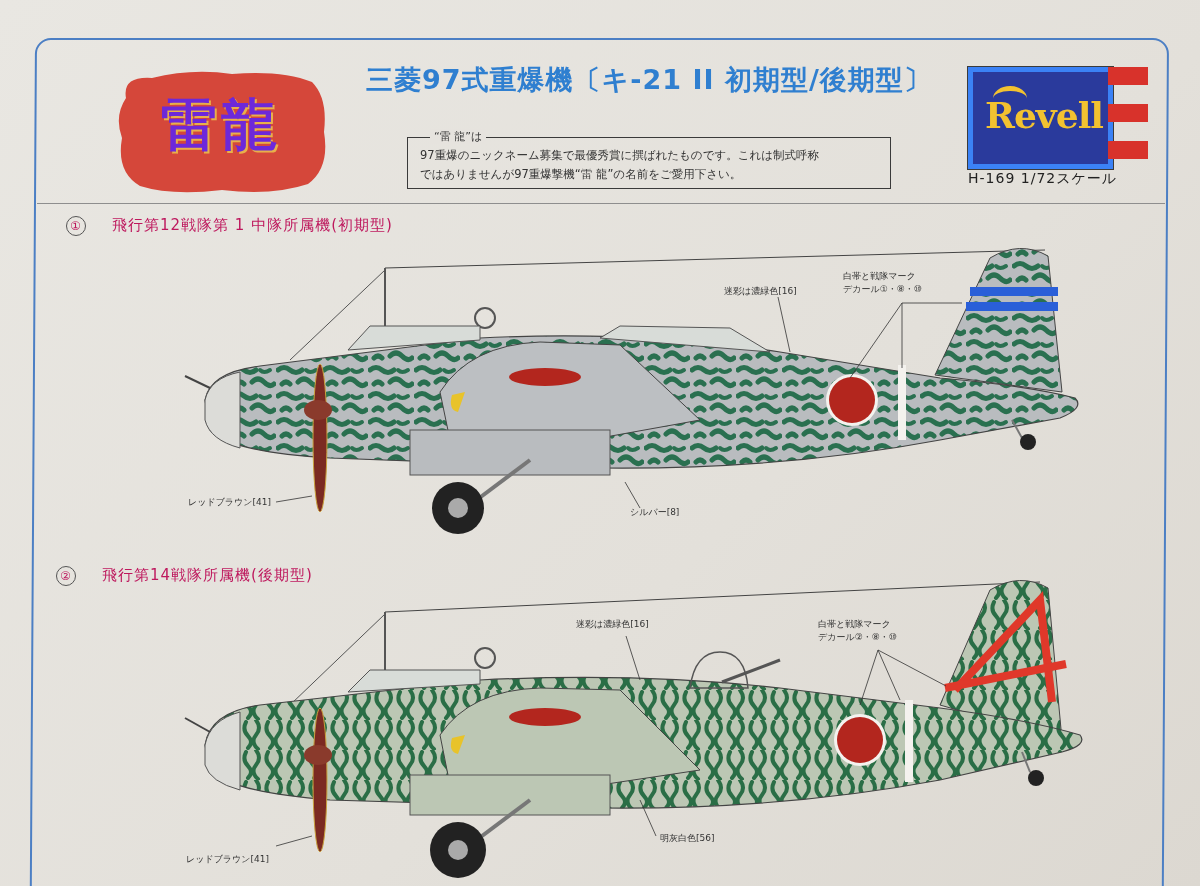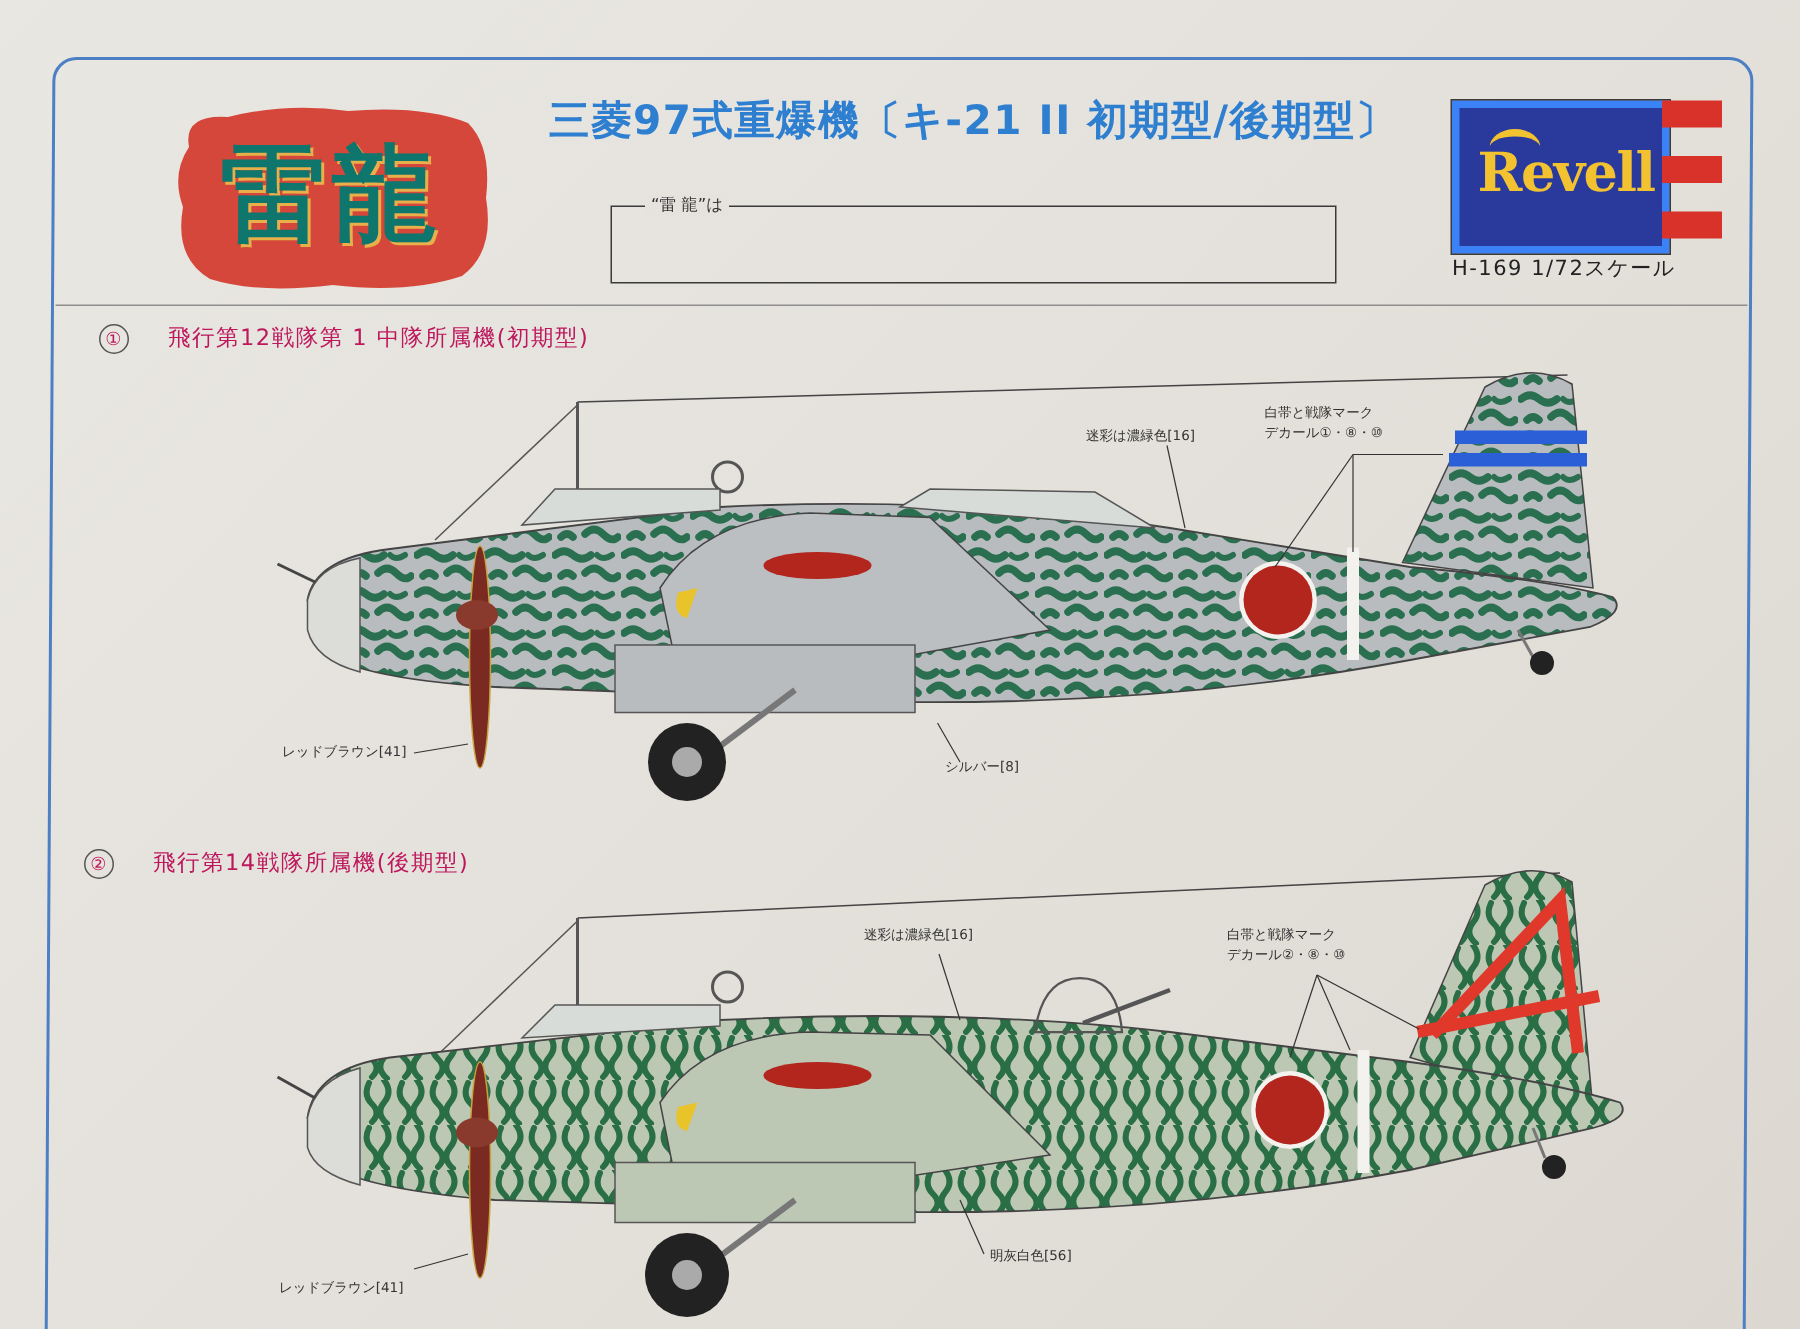--- a/index.html
+++ b/index.html
@@ -23,22 +23,22 @@
     position:absolute; left:37px; top:203px; width:1128px; height:0;
     border-top:1.5px solid #8e8e8e;
   }
   
   .seal {
     position:absolute; left:112px; top:68px; width:218px; height:128px;
   }
   .seal svg { position:absolute; left:0; top:0; }
   .seal-text {
     position:absolute; left:0; top:6px; width:218px; text-align:center;
-    font-family:Liberation Sans, sans-serif; font-weight:bold;
-    font-size:70px; line-height:110px; color:#0f766e;
+    font-family:Liberation Mono, monospace; font-weight:bold;
+    font-size:56px; line-height:110px; color:#6d28d9;
     letter-spacing:4px;
     text-shadow: 2px 2px 0 #e8b04a;
   }
   
   .title {
     position:absolute; left:366px; top:62px;
     font-size:27px; font-weight:bold; color:#2f7fd0; letter-spacing:1px;
     white-space:nowrap;
     text-align:right;
   }
@@ -96,20 +96,24 @@
   <svg width="218" height="128" viewBox="0 0 218 128">
     <path d="M14,30 Q10,8 40,10 Q80,0 120,6 Q170,2 200,14 Q216,30 212,64 Q218,100 196,116 Q160,128 110,122 Q60,128 28,118 Q4,104 10,70 Q2,48 14,30 Z" fill="#d5473a"></path>
   </svg>
   <div class="seal-text">雷龍</div>
 </div>
 
 <div class="title">三菱97式重爆機〔キ-21 II 初期型/後期型〕</div>
 
 <div class="note">
   <span class="note-label">“雷 龍”は</span>
+  <div class="note-body">
+    <div>97重爆のニックネーム募集で最優秀賞に撰ばれたものです。これは制式呼称</div>
+    <div>ではありませんが97重爆撃機“雷 龍”の名前をご愛用下さい。</div>
+  </div>
 </div>
 
 <div class="revell">
   <div class="revell-arc"></div>
   <div class="revell-text">Revell</div>
 </div>
 <div class="stripe" style="top:67px"></div>
 <div class="stripe" style="top:104px"></div>
 <div class="stripe" style="top:141px"></div>
 <div class="kit-code">

